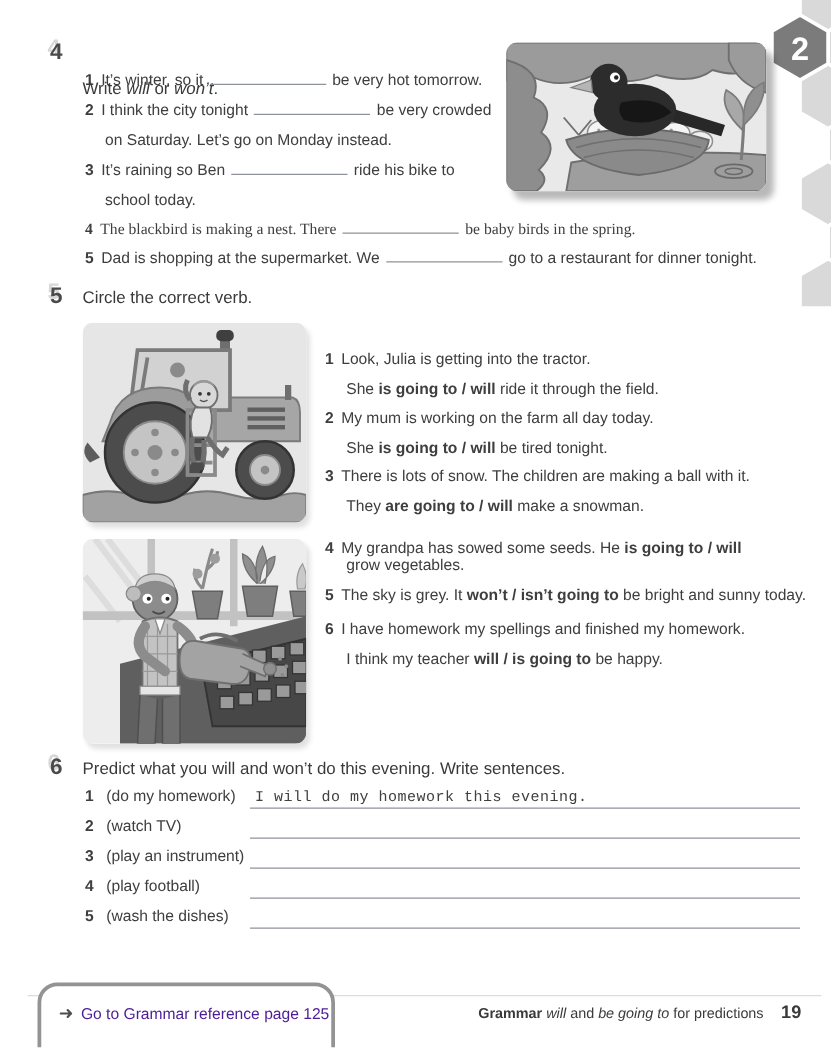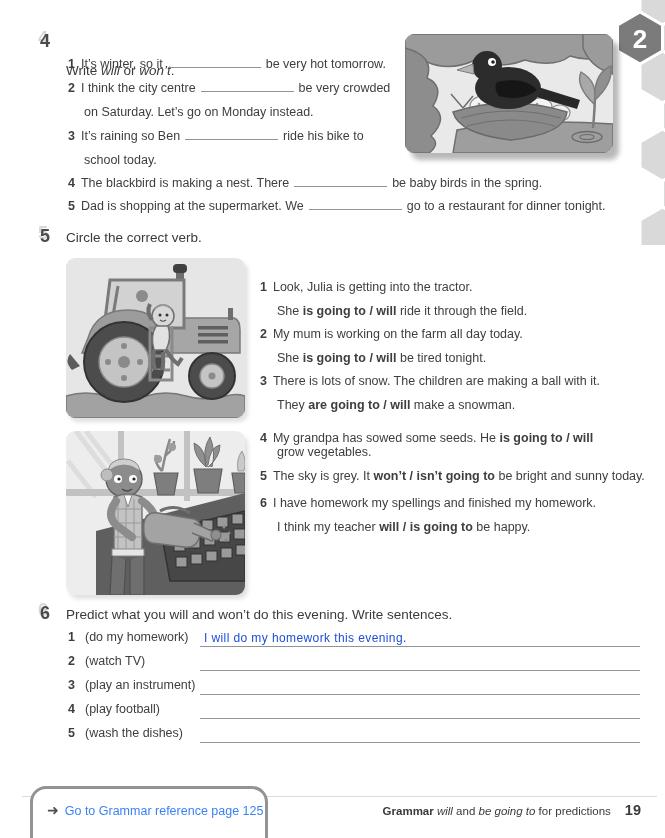--- a/index.html
+++ b/index.html
@@ -28,32 +28,32 @@
   .soft-shadow { box-shadow:3px 4px 4px rgba(0,0,0,0.12); }
   .ex6row { position:absolute; left:68px; width:572px; height:19px; }
   .ex6row .num { position:absolute; left:0; top:2px; font-weight:bold; }
   .ex6row .label { position:absolute; left:17px; top:2px; }
   .ex6row .wline {
     position:absolute; left:132px; right:0; bottom:0px;
     border-bottom:1.4px solid #8f949c; height:18px;
   }
   .ex6row .answer {
     position:absolute; left:4px; bottom:1px;
-    font-family:Liberation Sans, sans-serif;
-    font-size:12px; letter-spacing:0.4px; color:#1d4ed8;
+    font-family:Liberation Mono, monospace;
+    font-size:12px; letter-spacing:0.4px; color:#404040;
   }
   #footer-rule { position:absolute; left:22px; right:8px; top:796px;
     border-top:1.6px solid #dcdcdc; }
   #goto-box {
     position:absolute; left:30px; top:786px; width:238px; height:70px;
     background:#ffffff; border:3px solid #939393; border-radius:16px;
   }
   #goto-box .inner { position:absolute; left:14px; top:13px; white-space:nowrap; }
   .arrow-glyph { color:#4e4e4e; font-size:14px; margin-right:6px; }
-  #goto-box .txt { color:#3b82f6; font-size:12.5px; }
+  #goto-box .txt { color:#4c1d95; font-size:12.5px; }
   #footer-right { position:absolute; right:24px; top:802px; text-align:right;
     font-size:11.5px; color:#3a3a3a; white-space:nowrap; }
   #footer-right .pg { font-weight:bold; font-size:14.5px; margin-left:14px; }
   svg text { font-family:"Liberation Sans", sans-serif; }
 </style>
 </head>
 <body>
 
 <div id="page">
 
@@ -71,27 +71,27 @@
     <text x="50" y="48" text-anchor="middle" fill="#ffffff" font-size="26" font-weight="bold">2</text>
   </svg>
 
   <div class="abs" style="left:40px;top:31px;">
     <span class="exnum">4</span>
   </div>
   <div class="abs extitle" style="left:66px;top:35px;margin-top:28px;"><span>Write </span><span class="it">will</span><span> or </span><span class="it">won’t</span><span>.</span></div>
 
   <div class="line-row" style="left:68px;top:57px;"><span class="inum">1</span><span>It’s winter, so it</span><span class="blank"></span><span>be very hot tomorrow.</span></div>
 
-  <div class="line-row" style="left:68px;top:81px;"><span class="inum">2</span><span>I think the city centre</span><span class="blank"></span><span>be very crowded</span></div>
+  <div class="line-row" style="left:68px;top:81px;"><span class="inum">2</span><span>I think the city tonight</span><span class="blank"></span><span>be very crowded</span></div>
   <div class="line-row" style="left:84px;top:105px;"><span>on Saturday. Let’s go on Monday instead.</span></div>
 
   <div class="line-row" style="left:68px;top:129px;"><span class="inum">3</span><span>It’s raining so Ben</span><span class="blank"></span><span>ride his bike to</span></div>
   <div class="line-row" style="left:84px;top:153px;"><span>school today.</span></div>
 
-  <div class="line-row" style="left:68px;top:176px;"><span class="inum">4</span><span>The blackbird is making a nest. There</span><span class="blank"></span><span>be baby birds in the spring.</span></div>
+  <div class="line-row" style="left:68px;top:176px;font-family:Liberation Serif, serif;"><span class="inum">4</span><span>The blackbird is making a nest. There</span><span class="blank"></span><span>be baby birds in the spring.</span></div>
 
   <div class="line-row" style="left:68px;top:199px;"><span class="inum">5</span><span>Dad is shopping at the supermarket. We</span><span class="blank"></span><span>go to a restaurant for dinner tonight.</span></div>
 
   <div class="img-card shadow" style="left:405px;top:34px;width:208px;height:119px;">
     <svg width="208" height="119" viewBox="0 0 208 119">
       <rect width="208" height="119" fill="#e9e9e9"></rect>
       <path d="M0,0 H208 V16 Q190,30 165,22 Q150,34 120,26 Q95,36 70,26 Q45,38 22,28 Q10,36 0,30 Z" fill="#9b9b9b" stroke="#6f6f6f" stroke-width="1.5"></path>
       <path d="M0,14 Q30,22 22,44 Q40,52 28,72 Q44,84 26,102 Q36,110 24,119 H0 Z" fill="#8d8d8d" stroke="#6f6f6f" stroke-width="1.5"></path>
       <path d="M178,0 H208 V40 Q186,34 178,14 Z" fill="#9b9b9b" stroke="#6f6f6f" stroke-width="1.5"></path>
       <path d="M52,96 Q120,84 208,90 V119 H48 Z" fill="#9e9e9e" stroke="#6f6f6f" stroke-width="1.5"></path>

